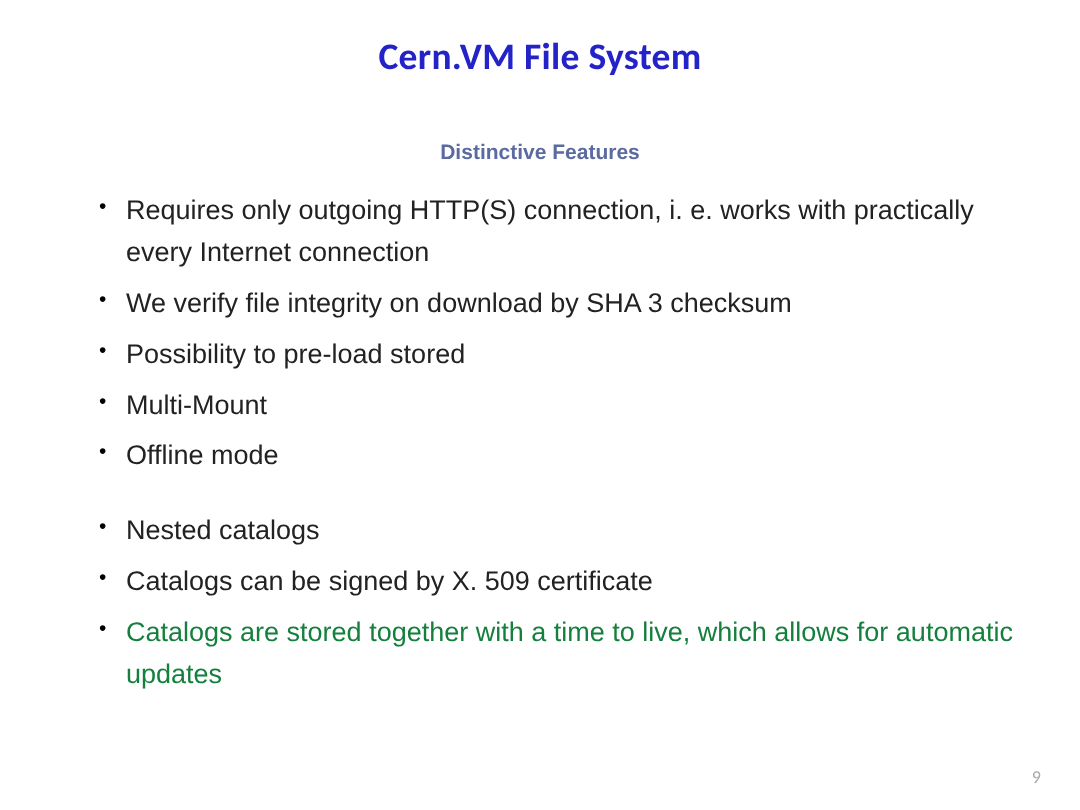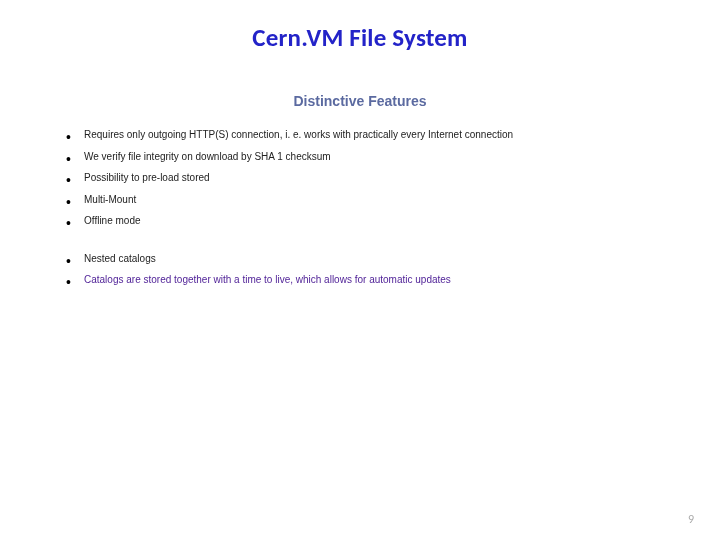--- a/index.html
+++ b/index.html
@@ -25,39 +25,39 @@
     font-size: 14px;
     margin-bottom: 18px;
     font-family: Verdana, Geneva, sans-serif;
   }
   ul.features {
     list-style: none;
     padding-left: 36px;
   }
   ul.features li {
     position: relative;
-    font-size: 10px;
+    font-size: 18px;
     line-height: 1.55;
     color: #222;
     margin-bottom: 6px;
     padding-left: 18px;
   }
   ul.features li::before {
     content: "•";
     position: absolute;
     left: 0;
     top: 0;
     color: #000;
     font-size: 14px;
   }
   ul.features li.group-gap {
     margin-top: 22px;
   }
   ul.features li.highlight {
-    color: #4c1d95;
+    color: #15803d;
   }
   .pagenum {
     position: absolute;
     right: 26px;
     bottom: 14px;
     font-size: 12px;
     color: #aaa;
     font-family: Calibri, Verdana, sans-serif;
   }
 </style>
@@ -65,24 +65,25 @@
 <body>
 
 <div class="slide">
 
   <h1 class="title">Cern.VM File System</h1>
 
   <h2 class="subtitle">Distinctive Features</h2>
 
   <ul class="features">
     <li>Requires only outgoing HTTP(S) connection, i. e. works with practically every Internet connection</li>
-    <li>We verify file integrity on download by SHA 1 checksum</li>
+    <li>We verify file integrity on download by SHA 3 checksum</li>
     <li>Possibility to pre-load stored</li>
     <li>Multi-Mount</li>
     <li>Offline mode</li>
 
 
     <li class="group-gap">Nested catalogs</li>
+    <li>Catalogs can be signed by X. 509 certificate</li>
     <li class="highlight">Catalogs are stored together with a time to live, which allows for automatic updates</li>
   </ul>
 
   <div class="pagenum">9</div>
 </div>
 
 </body></html>

